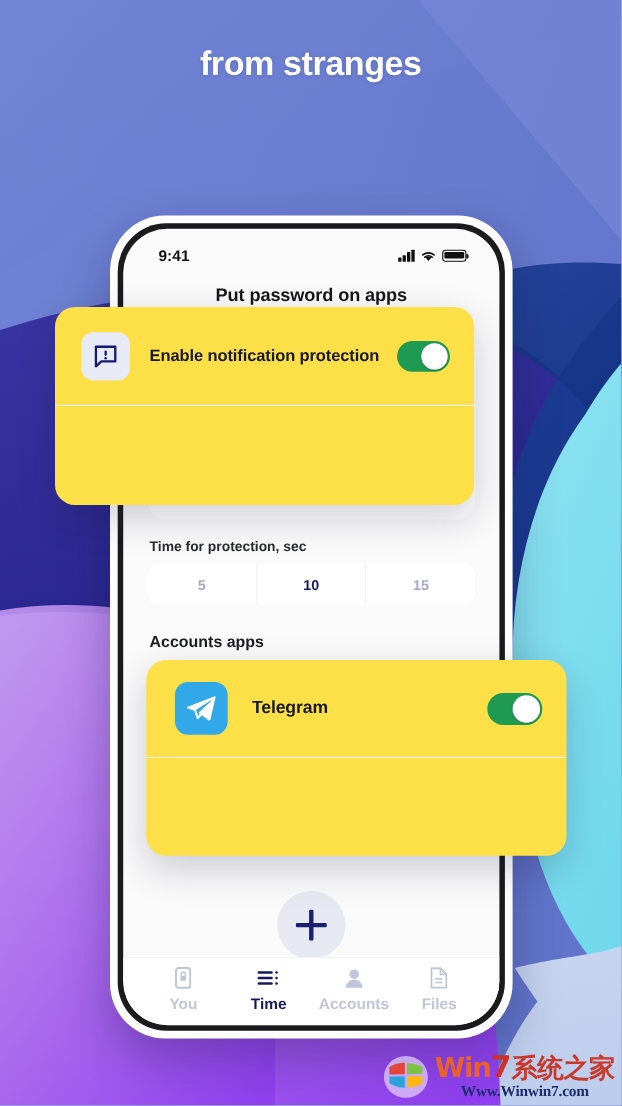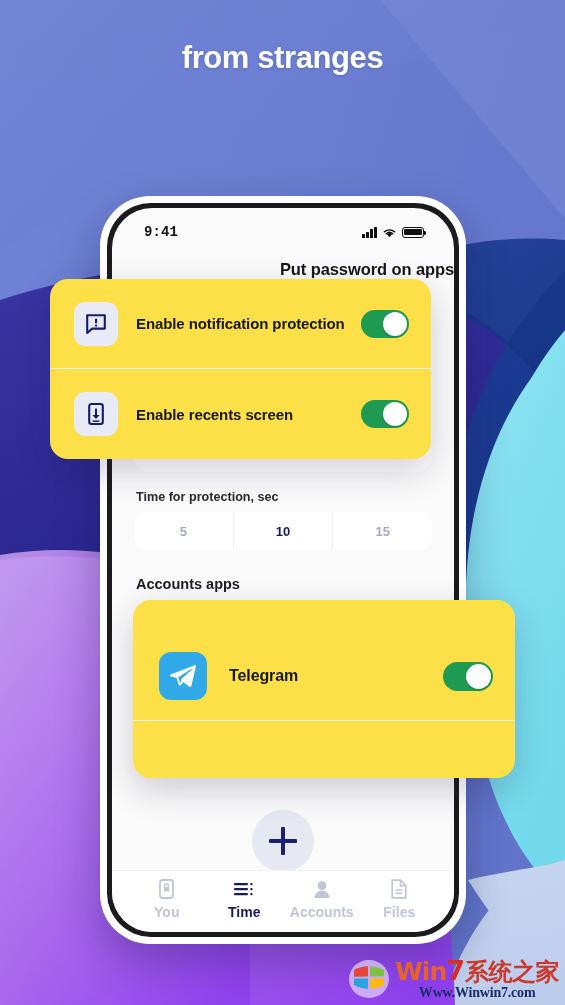--- a/index.html
+++ b/index.html
@@ -41,21 +41,20 @@
     border-radius: 40px;
     overflow: hidden;
   }
 
   
   .status-bar {
     position: absolute; left: 0; top: 0;
     width: 100%; height: 40px;
     display: flex; align-items: center; justify-content: space-between;
     padding: 8px 30px 0 32px;
-    font-family: Liberation Mono, monospace;
   }
   .status-time {
     font-size: 14px; font-weight: bold; color: #111;
     letter-spacing: 0.1px;
   }
   .status-icons { display: flex; align-items: center; gap: 5px; }
 
   
   .ic-signal { display: flex; align-items: flex-end; gap: 1.5px; height: 11px; }
   .ic-signal i { display: block; width: 2.6px; background: #111; border-radius: 0.6px; }
@@ -72,21 +71,21 @@
   }
   .ic-batt::after {
     content: ""; position: absolute; right: -3.2px; top: 3.2px;
     width: 2px; height: 4.2px; background: #111; border-radius: 0 1.4px 1.4px 0;
   }
   .ic-batt i { display: block; width: 100%; height: 100%; background: #111; border-radius: 1.2px; }
 
   
   .screen-title {
     position: absolute; top: 52px; left: 0; width: 100%;
-    text-align: right;
+    text-align: center;
     font-size: 16.5px; font-weight: bold; color: #16161a;
     letter-spacing: -0.1px;
   }
 
   
   .screen-body {
     position: absolute; left: 0; right: 0; top: 84px; bottom: 0;
     padding: 0 22px;
   }
   .ghost-card {
@@ -166,21 +165,21 @@
   .card-settings { left: 50px; top: 279px; width: 381px; height: 180px; }
   .card-apps    { left: 133px; top: 600px; width: 382px; height: 178px; }
 
   .row {
     display: flex; align-items: center;
     height: 50%;
     padding: 0 22px 0 24px;
   }
   .card-settings .row:first-child { border-bottom: 1px solid #f0f0f4; }
   .card-apps .row:first-child { border-bottom: 1px solid #ececf2; }
-  .card-apps .row { padding: 0 22px 0 26px; margin-top: 32px; }
+  .card-apps .row { padding: 0 22px 0 26px; }
 
   .row-icon {
     width: 44px; height: 44px;
     border-radius: 11px;
     background: #e8eaf6;
     display: flex; align-items: center; justify-content: center;
     flex: none;
   }
   .row-title {
     flex: 1;
@@ -426,34 +425,20 @@
           <rect x="11" y="6.6" width="2.1" height="5" rx="1" fill="#171b6e"></rect>
           <circle cx="12.05" cy="13.6" r="1.15" fill="#171b6e"></circle>
         </svg>
       </span>
       <span class="row-title">Enable notification protection</span>
       <span class="toggle">
         <span class="knob"></span>
       </span>
     </div>
 
-    <div class="row">
-      <span class="row-icon">
-        <svg width="24" height="24" viewBox="0 0 24 24">
-          <rect x="5.2" y="2" width="13.6" height="20" rx="2.2" fill="none" stroke="#171b6e" stroke-width="2.1"></rect>
-          <rect x="11" y="6.6" width="2" height="7.4" fill="#171b6e"></rect>
-          <path d="M8.4 13 L12 17 L15.6 13 Z" fill="#171b6e"></path>
-          <rect x="8.6" y="18.4" width="6.8" height="1.5" fill="#171b6e"></rect>
-        </svg>
-      </span>
-      <span class="row-title">Enable recents screen</span>
-      <span class="toggle">
-        <span class="knob"></span>
-      </span>
-    </div>
 
   </div>
 
   <div class="float-card card-apps">
 
     <div class="row">
       <span class="app-icon app-telegram">
         <svg width="30" height="26" viewBox="0 0 30 26">
           <path d="M26.6 2.2 L2.6 11.6 c-1 .4-1 1.3 .1 1.6 l5.9 1.9 2.2 6.9 c.3 .9 .9 1 1.6 .3 l3.1-3 5.9 4.4 c1 .6 1.7 .3 2-1 L27.9 3.4 c.3-1.2-.4-1.7-1.3-1.2 Z
                    M10.1 14.4 L23.1 6.1 c.6-.4 1.1-.2 .7 .3 l-10.7 9.8 -.4 4.5 Z" fill="#ffffff"></path>

